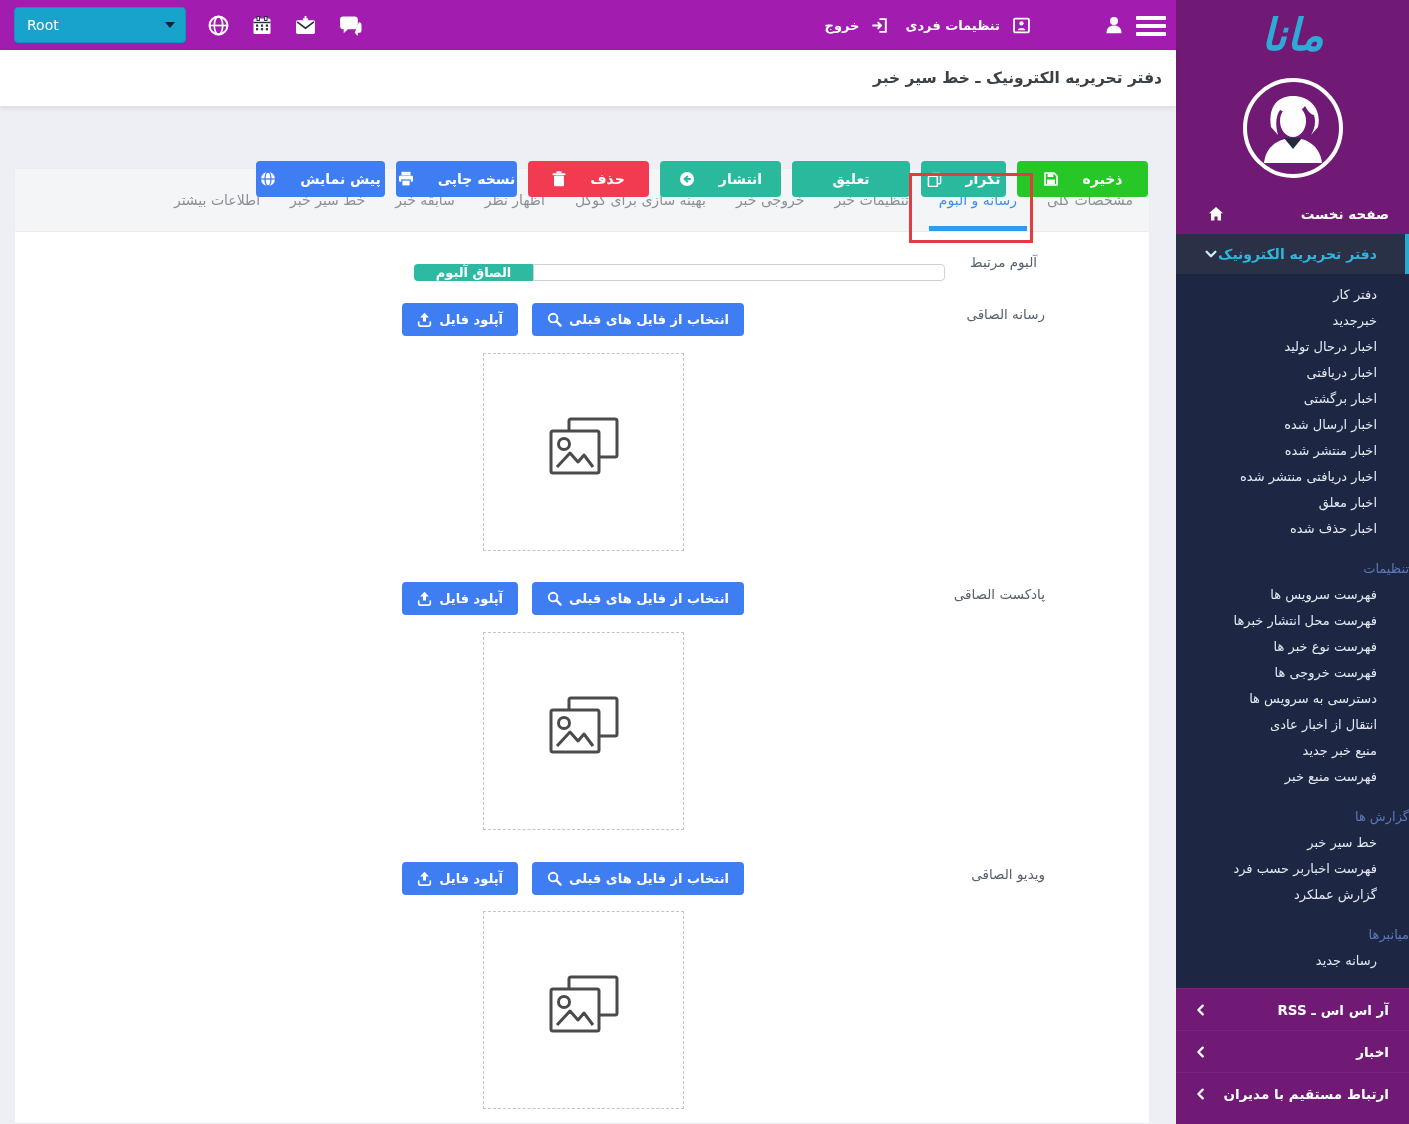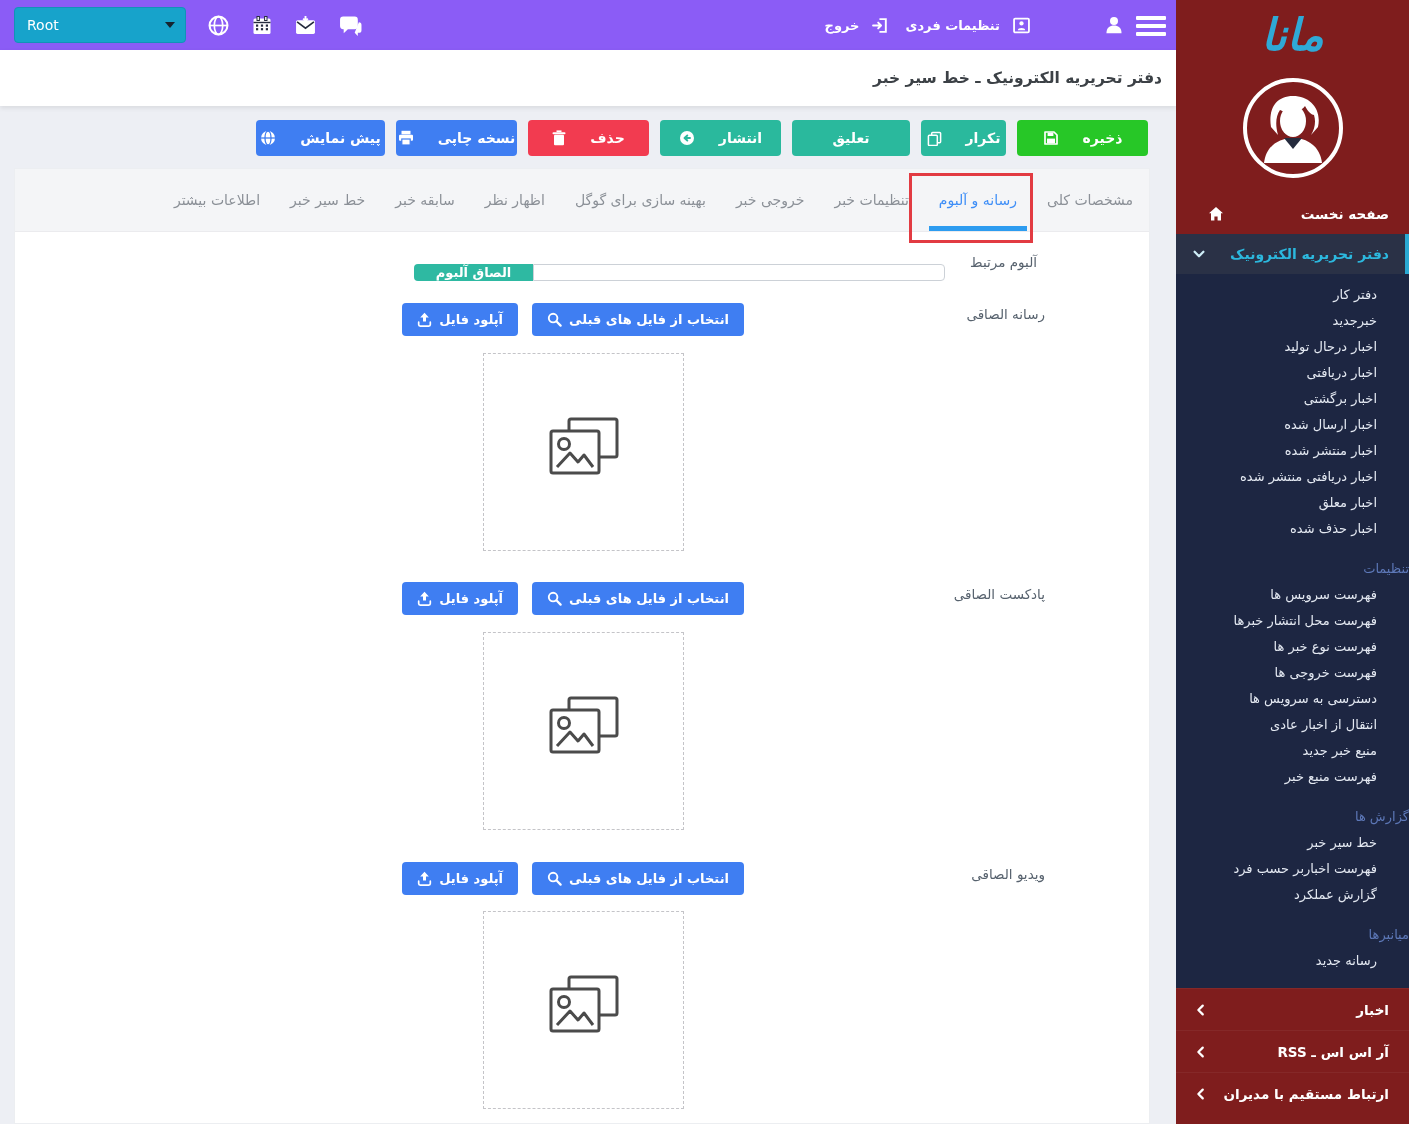--- a/index.html
+++ b/index.html
@@ -1,38 +1,38 @@
 <!DOCTYPE html>
 <html><head>
 <meta charset="utf-8">
 <style>
   html,body{margin:0;padding:0;background:#444;}
   .screen{position:relative;width:1409px;height:1124px;overflow:hidden;direction:rtl;
           font-family:"DejaVu Sans",sans-serif;background:#edeff4;}
 
   
-  .sidebar{position:absolute;top:0;right:0;width:233px;height:1124px;background:#7f1d1d;color:#fff;}
+  .sidebar{position:absolute;top:0;right:0;width:233px;height:1124px;background:#701a75;color:#fff;}
   .logo{margin-top:4px;height:62px;line-height:62px;text-align:center;font-size:44px;font-weight:bold;
         font-style:italic;color:#2fa9d6;letter-spacing:-2px;}
   .avatar{width:104px;height:104px;margin:10px auto 0;}
   .home-row{display:flex;align-items:center;justify-content:space-between;height:40px;margin-top:14px;
             padding:0 20px 0 32px;font-size:13.5px;font-weight:bold;cursor:pointer;}
   .section-head{position:relative;height:40px;background:#2a3146;display:flex;align-items:center;
-                justify-content:space-between;padding:0 20px 0 16px;color:#2cb8de;font-weight:bold;
+                justify-content:center;padding:0 20px 0 16px;color:#2cb8de;font-weight:bold;
                 font-size:14px;cursor:pointer;}
   .section-head::after{content:"";position:absolute;right:0;top:0;bottom:0;width:4px;background:#2aa9d2;}
   .submenu{background:#1d2642;padding:8px 0 14px;font-size:13px;}
   .submenu .item{height:26px;line-height:26px;padding-right:32px;color:#e4e9f2;cursor:pointer;white-space:nowrap;}
   .submenu .head{height:26px;line-height:26px;color:#5d78b8;margin-top:14px;white-space:nowrap;}
   .bottom .b-item{height:41px;display:flex;align-items:center;justify-content:space-between;
                   padding:0 20px 0 18px;font-size:13.5px;font-weight:bold;cursor:pointer;
                   border-top:1px solid rgba(255,255,255,0.05);}
 
   
-  .topbar{position:absolute;top:0;left:0;width:1176px;height:50px;background:#8b5cf6;}
+  .topbar{position:absolute;top:0;left:0;width:1176px;height:50px;background:#a21caf;}
   .root-select{position:absolute;left:14px;top:7px;width:172px;height:36px;background:#17a3cb;
                border:1px solid #1292b8;border-radius:4px;direction:ltr;display:flex;align-items:center;
                justify-content:space-between;padding:0 10px 0 12px;color:#fff;font-size:14px;
                box-sizing:border-box;cursor:pointer;}
   .root-caret{width:0;height:0;border-left:5px solid transparent;border-right:5px solid transparent;
               border-top:6px solid #15242f;}
   .tb-icons{position:absolute;left:208px;top:0;height:50px;display:flex;align-items:center;gap:23px;direction:ltr;}
   .tb-icons > span{cursor:pointer;display:flex;}
   .tb-user{position:absolute;right:146px;top:0;height:50px;display:flex;align-items:center;gap:16px;
            font-size:13px;font-weight:bold;color:#fff;}
@@ -44,21 +44,21 @@
   
   .pageheader{position:absolute;top:50px;left:0;width:1176px;height:56px;background:#fff;
               box-shadow:0 2px 5px rgba(0,0,0,0.09);z-index:2;}
   .pageheader h1{position:absolute;right:14px;top:0;margin:0;line-height:56px;font-size:15.5px;
                  color:#3c4146;font-weight:bold;}
 
   
   .actions{position:absolute;top:120px;right:261px;display:flex;gap:11px;z-index:1;}
   .abtn{height:36px;border:none;border-radius:4px;color:#fff;font-weight:bold;font-size:14px;
         display:flex;align-items:center;justify-content:center;gap:24px;cursor:pointer;
-        font-family:inherit;padding:0;}
+        font-family:inherit;padding:0;margin-top:41px;}
   .green{background:#27c727;}
   .teal{background:#2ab99d;}
   .red{background:#f23b50;}
   .blue{background:#3f7ef2;}
   .w-save{width:131px;}.w-repeat{width:85px;}.w-suspend{width:118px;}.w-publish{width:121px;}
   .w-delete{width:121px;}.w-print{width:121px;}.w-preview{width:129px;}
 
   
   .panel{position:absolute;top:168px;right:259px;width:1136px;height:956px;background:#fff;
          border:1px solid #eceef1;box-sizing:border-box;}
@@ -153,27 +153,27 @@
       <div class="item">خط سیر خبر</div>
       <div class="item">فهرست اخباربر حسب فرد</div>
       <div class="item">گزارش عملکرد</div>
 
       <div class="head">میانبرها</div>
       <div class="item">رسانه جدید</div>
     </nav>
 
     <div class="bottom">
       <div class="b-item">
-        <span>اخبار</span>
+        <span>آر اس اس ـ RSS</span>
         <svg width="14" height="14" viewBox="0 0 16 16">
           <polyline points="10,3 5,8 10,13" fill="none" stroke="#fff" stroke-width="2.6" stroke-linecap="round" stroke-linejoin="round"></polyline>
         </svg>
       </div>
       <div class="b-item">
-        <span>آر اس اس ـ RSS</span>
+        <span>اخبار</span>
         <svg width="14" height="14" viewBox="0 0 16 16">
           <polyline points="10,3 5,8 10,13" fill="none" stroke="#fff" stroke-width="2.6" stroke-linecap="round" stroke-linejoin="round"></polyline>
         </svg>
       </div>
       <div class="b-item">
         <span>ارتباط مستقیم با مدیران</span>
         <svg width="14" height="14" viewBox="0 0 16 16">
           <polyline points="10,3 5,8 10,13" fill="none" stroke="#fff" stroke-width="2.6" stroke-linecap="round" stroke-linejoin="round"></polyline>
         </svg>
       </div>

